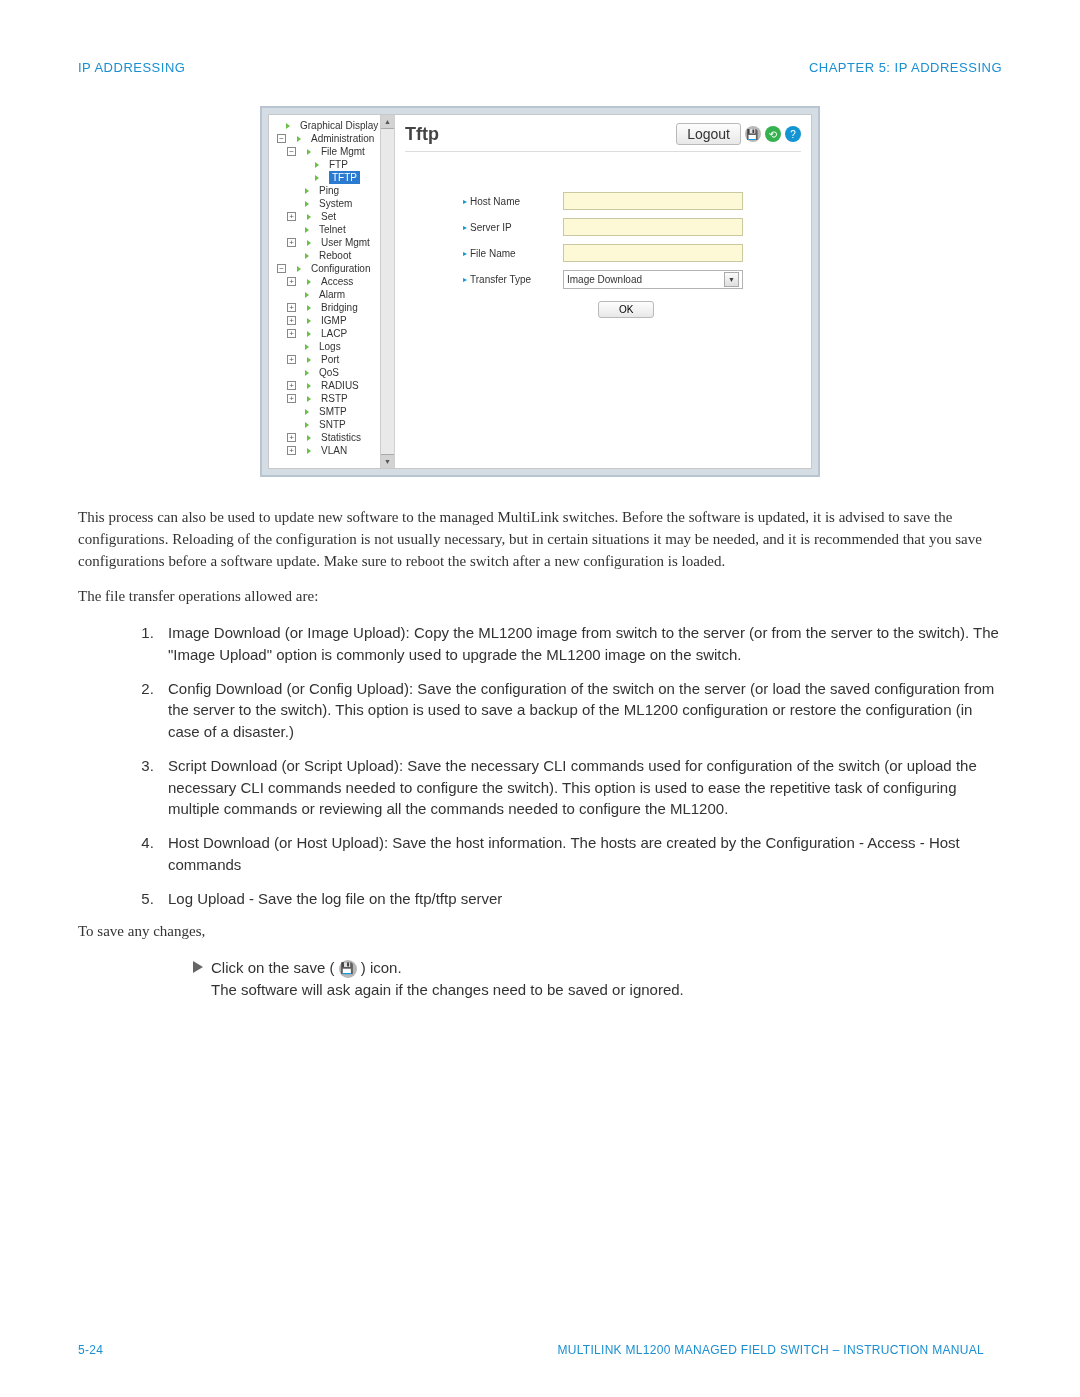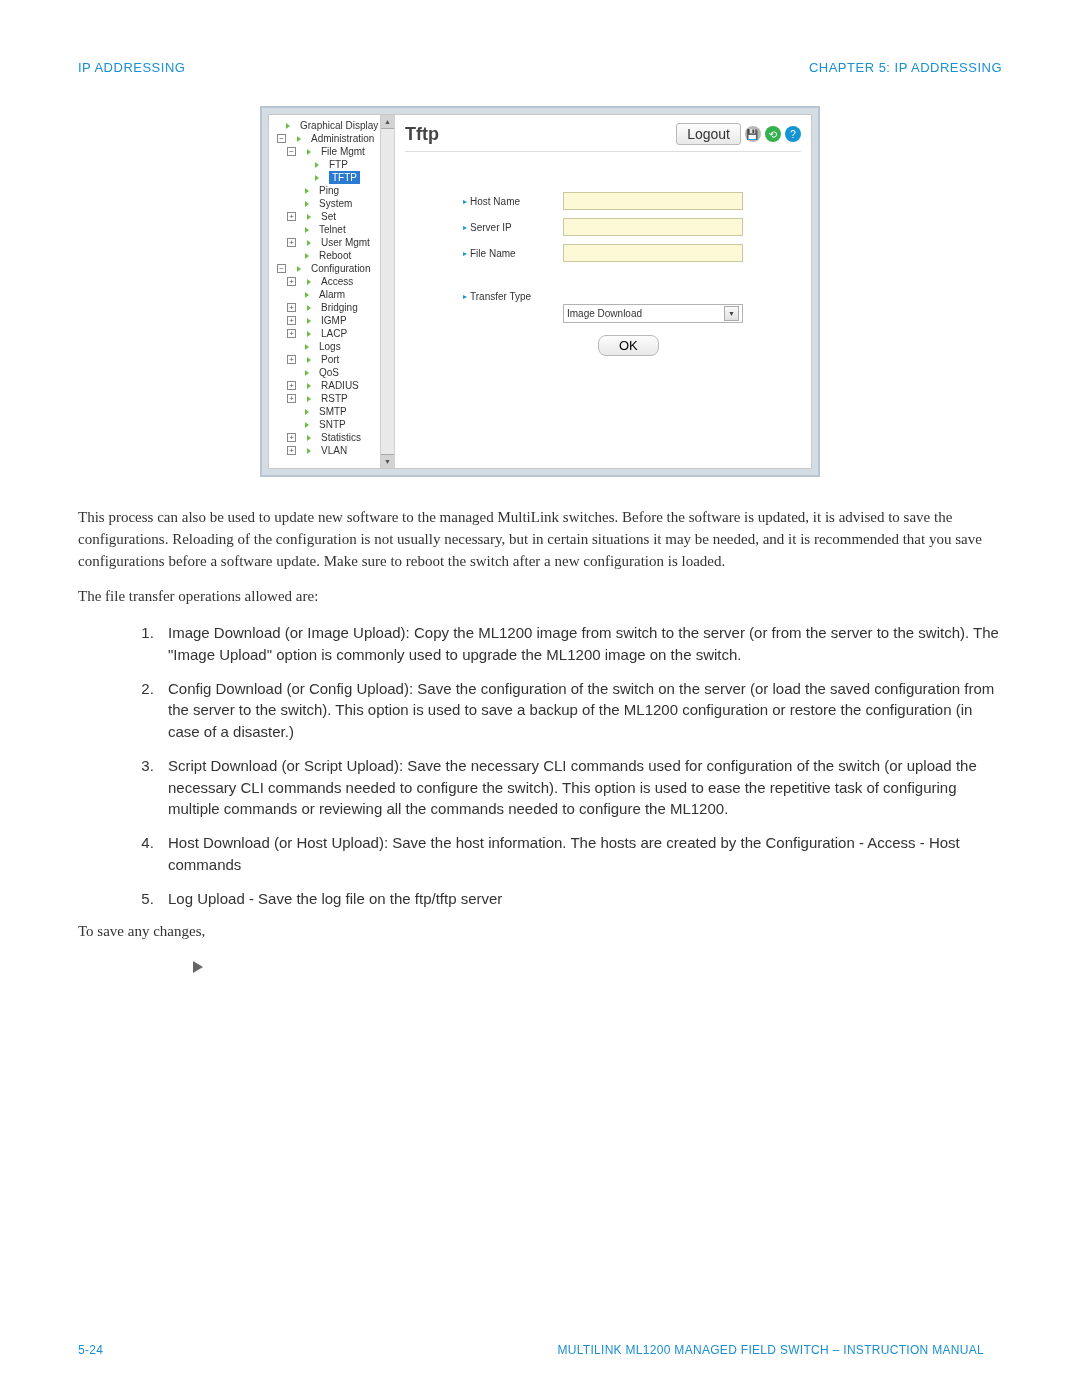--- a/index.html
+++ b/index.html
@@ -120,30 +120,30 @@
     width: 100px; font-size:10px; color:#333;
     display:flex; align-items:center; gap:3px;
   }
   .bullet-b { color:#1495d3; font-size:8px; }
   .form-input {
     flex:1; height:18px; background:#fdf8d6; border:1px solid #c9c9a0;
   }
   .form-select {
     flex:1; height:19px; border:1px solid #b3b3b3; background:#fff;
     display:flex; align-items:center; justify-content:space-between;
-    padding:0 3px; font-size:10px;margin-top:34px;
+    padding:0 3px; font-size:10px;
   }
   .sel-chev {
     width:15px; height:15px; border:1px solid #aaa; background:linear-gradient(#fafafa,#e0e0e0);
     display:flex; align-items:center; justify-content:center; font-size:7px; color:#444;
   }
   .ok-btn {
-    border:1px solid #b9b9b9; border-radius:8px;
+    border:1px solid #b9b9b9; border-radius:3px;
     background: linear-gradient(#fdfdfd,#e8e8e8);
-    font-size:13px; padding:2px 20px; margin-left: 135px; margin-top:4px;
+    font-size:10px; padding:2px 20px; margin-left: 135px; margin-top:4px;
   }
   .body-text {
     font-size: 15px;
     line-height: 1.45;
     color: #333;
   }
   .pbody { margin-bottom: 14px; font-family: Liberation Serif, serif; }
   .olist {
     list-style: decimal;
     margin-left: 80px;
@@ -380,20 +380,28 @@
       <li>Image Download (or Image Upload): Copy the ML1200 image from switch to the server (or from the server to the switch). The "Image Upload" option is commonly used to upgrade the ML1200 image on the switch.</li>
       <li>Config Download (or Config Upload): Save the configuration of the switch on the server (or load the saved configuration from the server to the switch). This option is used to save a backup of the ML1200 configuration or restore the configuration (in case of a disaster.)</li>
       <li>Script Download (or Script Upload): Save the necessary CLI commands used for configuration of the switch (or upload the necessary CLI commands needed to configure the switch). This option is used to ease the repetitive task of configuring multiple commands or reviewing all the commands needed to configure the ML1200.</li>
       <li>Host Download (or Host Upload): Save the host information. The hosts are created by the Configuration - Access - Host commands</li>
       <li>Log Upload - Save the log file on the ftp/tftp server</li>
     </ol>
     <p class="pbody">To save any changes,</p>
     <div class="instr">
       <div class="instr-row">
         <span class="tri-right"></span>
+        <div>
+          <div>
+            <span>Click on the save (</span>
+            <span class="save-inline">💾</span>
+            <span>) icon.</span>
+          </div>
+          <div>The software will ask again if the changes need to be saved or ignored.</div>
+        </div>
       </div>
     </div>
   </div>
 </div>
 
 <div class="footer-row">
   <span>5-24</span>
   <span>MULTILINK ML1200 MANAGED FIELD SWITCH – INSTRUCTION MANUAL</span>
 </div>
 

